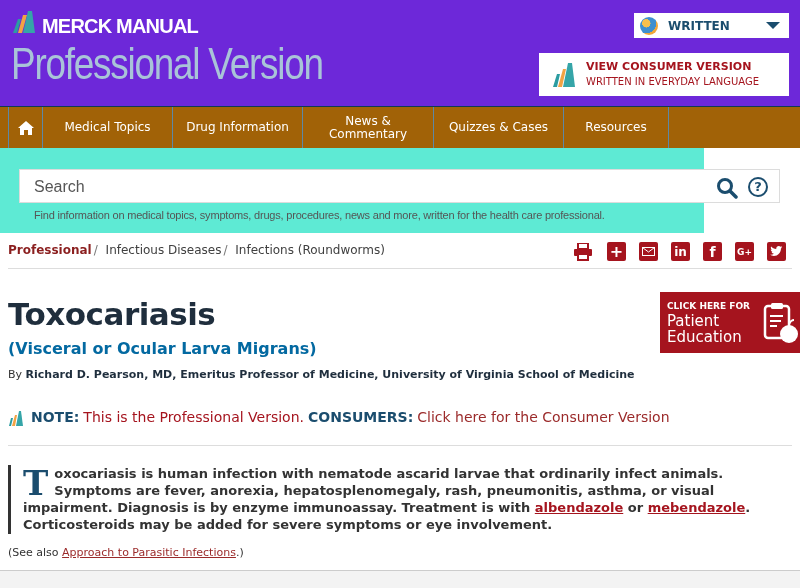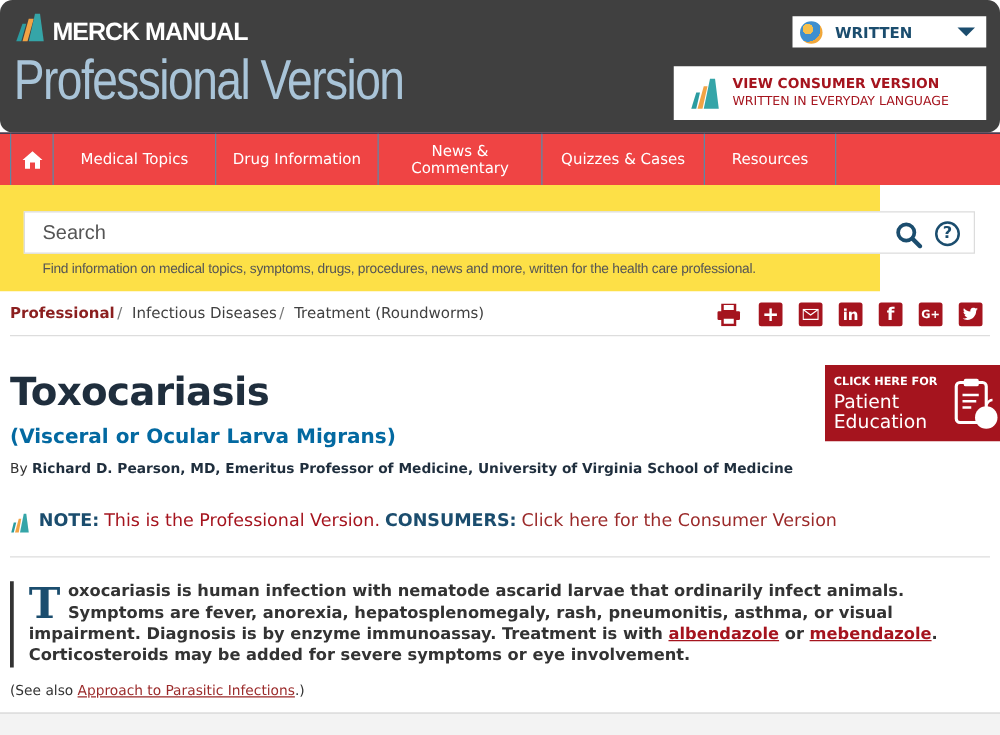--- a/index.html
+++ b/index.html
@@ -1,32 +1,32 @@
 <!DOCTYPE html>
 <html><head>
 <meta charset="utf-8">
 <style>
   * { box-sizing: border-box; margin: 0; padding: 0; }
   html, body { width: 800px; height: 588px; overflow: hidden; background: #fff; font-family: "DejaVu Sans", sans-serif; }
-  .header { position: absolute; left: 0; top: 0; width: 800px; height: 106px; background: #404040; border-radius: 10px; }
+  .header { position: absolute; left: 0; top: 0; width: 800px; height: 106px; background: #6d28d9; }
   .logo-mark { position: absolute; left: 11px; top: 9px; width: 26px; height: 26px; }
   .brand { position: absolute; left: 42px; top: 15px; color: #fff; font-family: "Liberation Sans", sans-serif; font-weight: bold; font-size: 20px; letter-spacing: -0.8px; }
   .version { position: absolute; left: 11px; top: 38px; color: #a9c4d8; font-family: "Liberation Sans", sans-serif; font-size: 45px; letter-spacing: -1.5px; transform: scaleX(0.82); transform-origin: left; white-space: nowrap; }
   .lang { position: absolute; left: 634px; top: 13px; width: 155px; height: 25px; background: #fff; display: flex; align-items: center; padding-left: 6px; cursor: pointer; }
   .lang .globe { width: 18px; height: 18px; border-radius: 50%; background: radial-gradient(circle at 35% 35%, #f6c04c 0 25%, #3e8fcf 26% 60%, #f0a73a 61%); }
   .lang .label { margin-left: 10px; font-size: 12px; font-weight: bold; color: #1b4d6e; }
   .lang .caret { position: absolute; right: 9px; top: 9px; width: 0; height: 0; border-left: 7px solid transparent; border-right: 7px solid transparent; border-top: 7px solid #1b4d6e; }
   .consumer { position: absolute; left: 539px; top: 53px; width: 250px; height: 43px; background: #fff; cursor: pointer; }
   .consumer .mark { position: absolute; left: 12px; top: 7px; width: 26px; height: 28px; }
   .consumer .t1 { position: absolute; left: 47px; top: 7px; font-size: 11px; font-weight: bold; color: #a5141e; }
   .consumer .t2 { position: absolute; left: 47px; top: 23px; font-size: 10px; color: #a5141e; }
-  .nav { position: absolute; left: 0; top: 106px; width: 800px; height: 42px; background: #ef4444; display: flex; border-top: 1px solid #0f3a55; }
+  .nav { position: absolute; left: 0; top: 106px; width: 800px; height: 42px; background: #a16207; display: flex; border-top: 1px solid #0f3a55; }
   .nav .home { width: 35px; border-left: 1px solid #5d88a5; border-right: 1px solid #5d88a5; margin-left: 8px; display: flex; align-items: center; justify-content: center; cursor: pointer; }
   .nav .item { display: flex; align-items: center; justify-content: center; text-align: center; color: #fff; font-size: 12px; line-height: 13px; border-right: 1px solid #5d88a5; cursor: pointer; }
-  .searchband { position: absolute; left: 0; top: 148px; width: 704px; height: 85px; background: #fde047; }
+  .searchband { position: absolute; left: 0; top: 148px; width: 704px; height: 85px; background: #5eead4; }
   .searchbox { position: absolute; left: 19px; top: 21px; width: 761px; height: 34px; background: #fff; border: 1px solid #dcdcdc; }
   .searchbox input { position: absolute; left: 14px; top: 6px; width: 660px; height: 22px; border: none; outline: none; font-family: "Liberation Sans", sans-serif; font-size: 16px; color: #555; background: transparent; }
   .searchbox input::placeholder { color: #555; }
   .search-icon { position: absolute; left: 696px; top: 7px; width: 22px; height: 22px; cursor: pointer; }
   .help-icon { position: absolute; left: 728px; top: 7px; width: 20px; height: 20px; border: 2px solid #1b4d6e; border-radius: 50%; color: #1b4d6e; font-size: 13px; font-weight: bold; text-align: center; line-height: 16px; cursor: pointer; }
   .searchhint { position: absolute; left: 34px; top: 61px; font-family: "Liberation Sans", sans-serif; font-size: 11px; color: #555; letter-spacing: -0.2px; }
   .crumbs { position: absolute; left: 8px; top: 243px; font-size: 12px; color: #a5141e; }
   .crumbs .first { font-weight: bold; color: #8b1f1f; }
   .crumbs a { color: #404040; text-decoration: none; cursor: pointer; }
   .crumbs .sep { color: #777; margin: 0 4px 0 2px; }
@@ -103,21 +103,21 @@
       <line x1="14" y1="14" x2="20" y2="20" stroke="#1b4d6e" stroke-width="3.5" stroke-linecap="round"></line>
     </svg>
     <div class="help-icon">?</div>
   </div>
   <div class="searchhint">Find information on medical topics, symptoms, drugs, procedures, news and more, written for the health care professional.</div>
 </div>
 
 <div class="crumbs">
   <a class="first">Professional</a><span class="sep">/</span>
   <a>Infectious Diseases</a><span class="sep">/</span>
-  <a>Treatment (Roundworms)</a>
+  <a>Infections (Roundworms)</a>
 </div>
 
 <svg style="position:absolute;left:573px;top:243px" width="20" height="18" viewBox="0 0 20 18">
   <rect x="5" y="0" width="10" height="6" fill="none" stroke="#a5141e" stroke-width="2"></rect>
   <rect x="1" y="6" width="18" height="7" rx="1" fill="#a5141e"></rect>
   <rect x="5" y="11" width="10" height="6" fill="#fff" stroke="#a5141e" stroke-width="2"></rect>
 </svg>
 <div class="sico" style="left:607px;top:242px">
     <span style="font-size:16px">+</span>
   </div>

